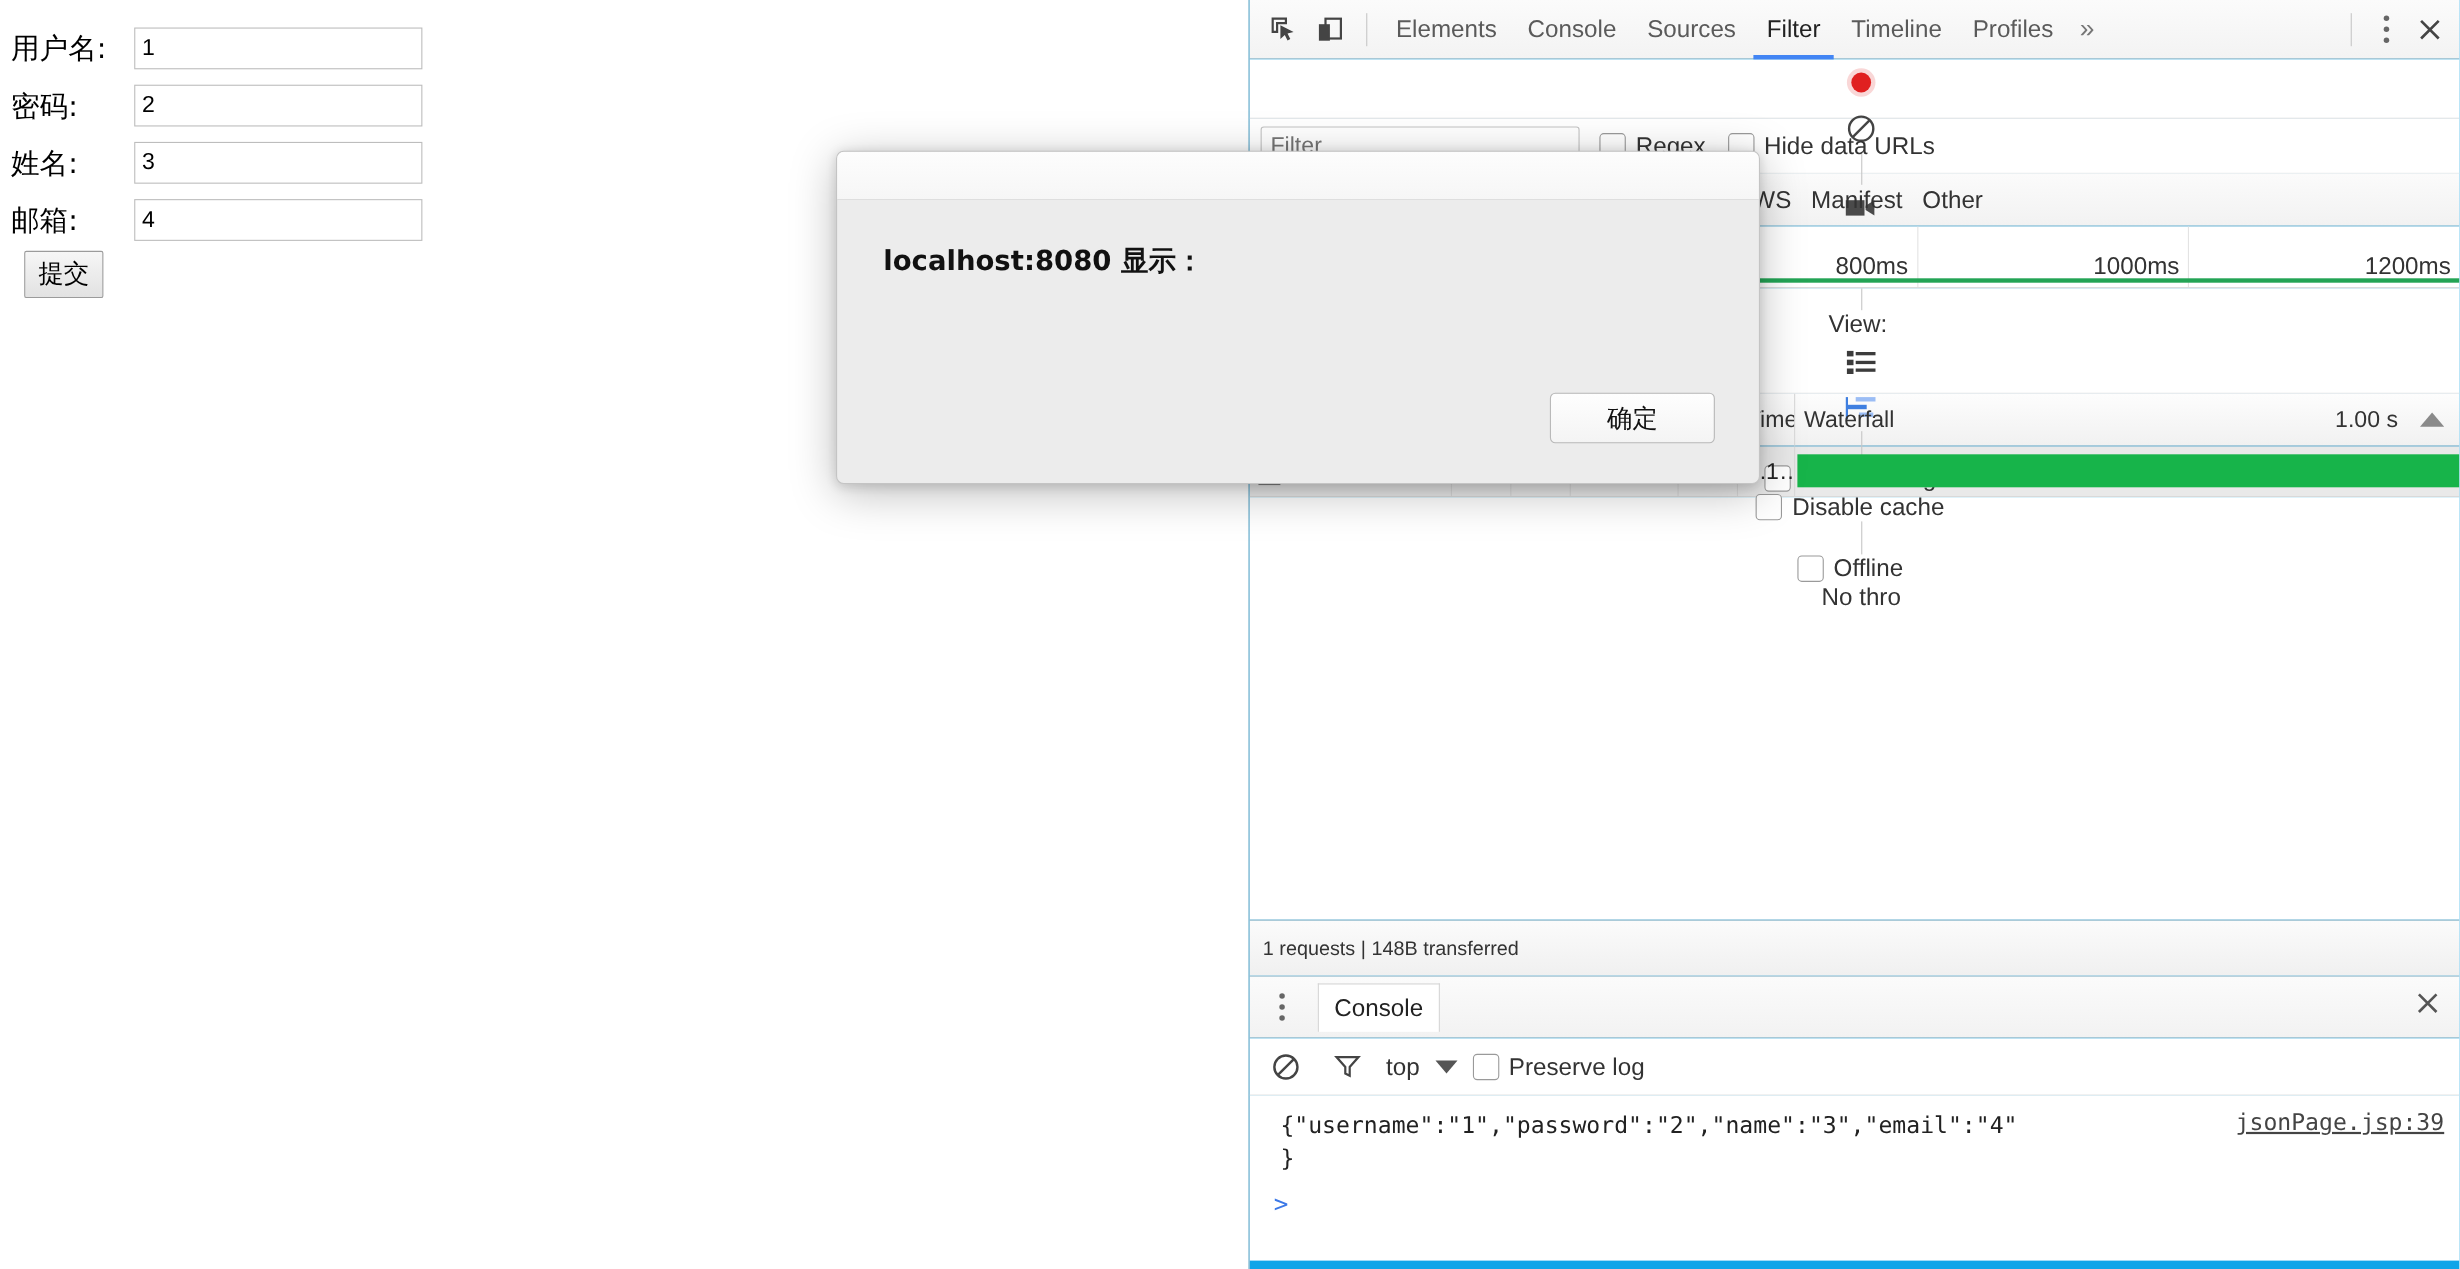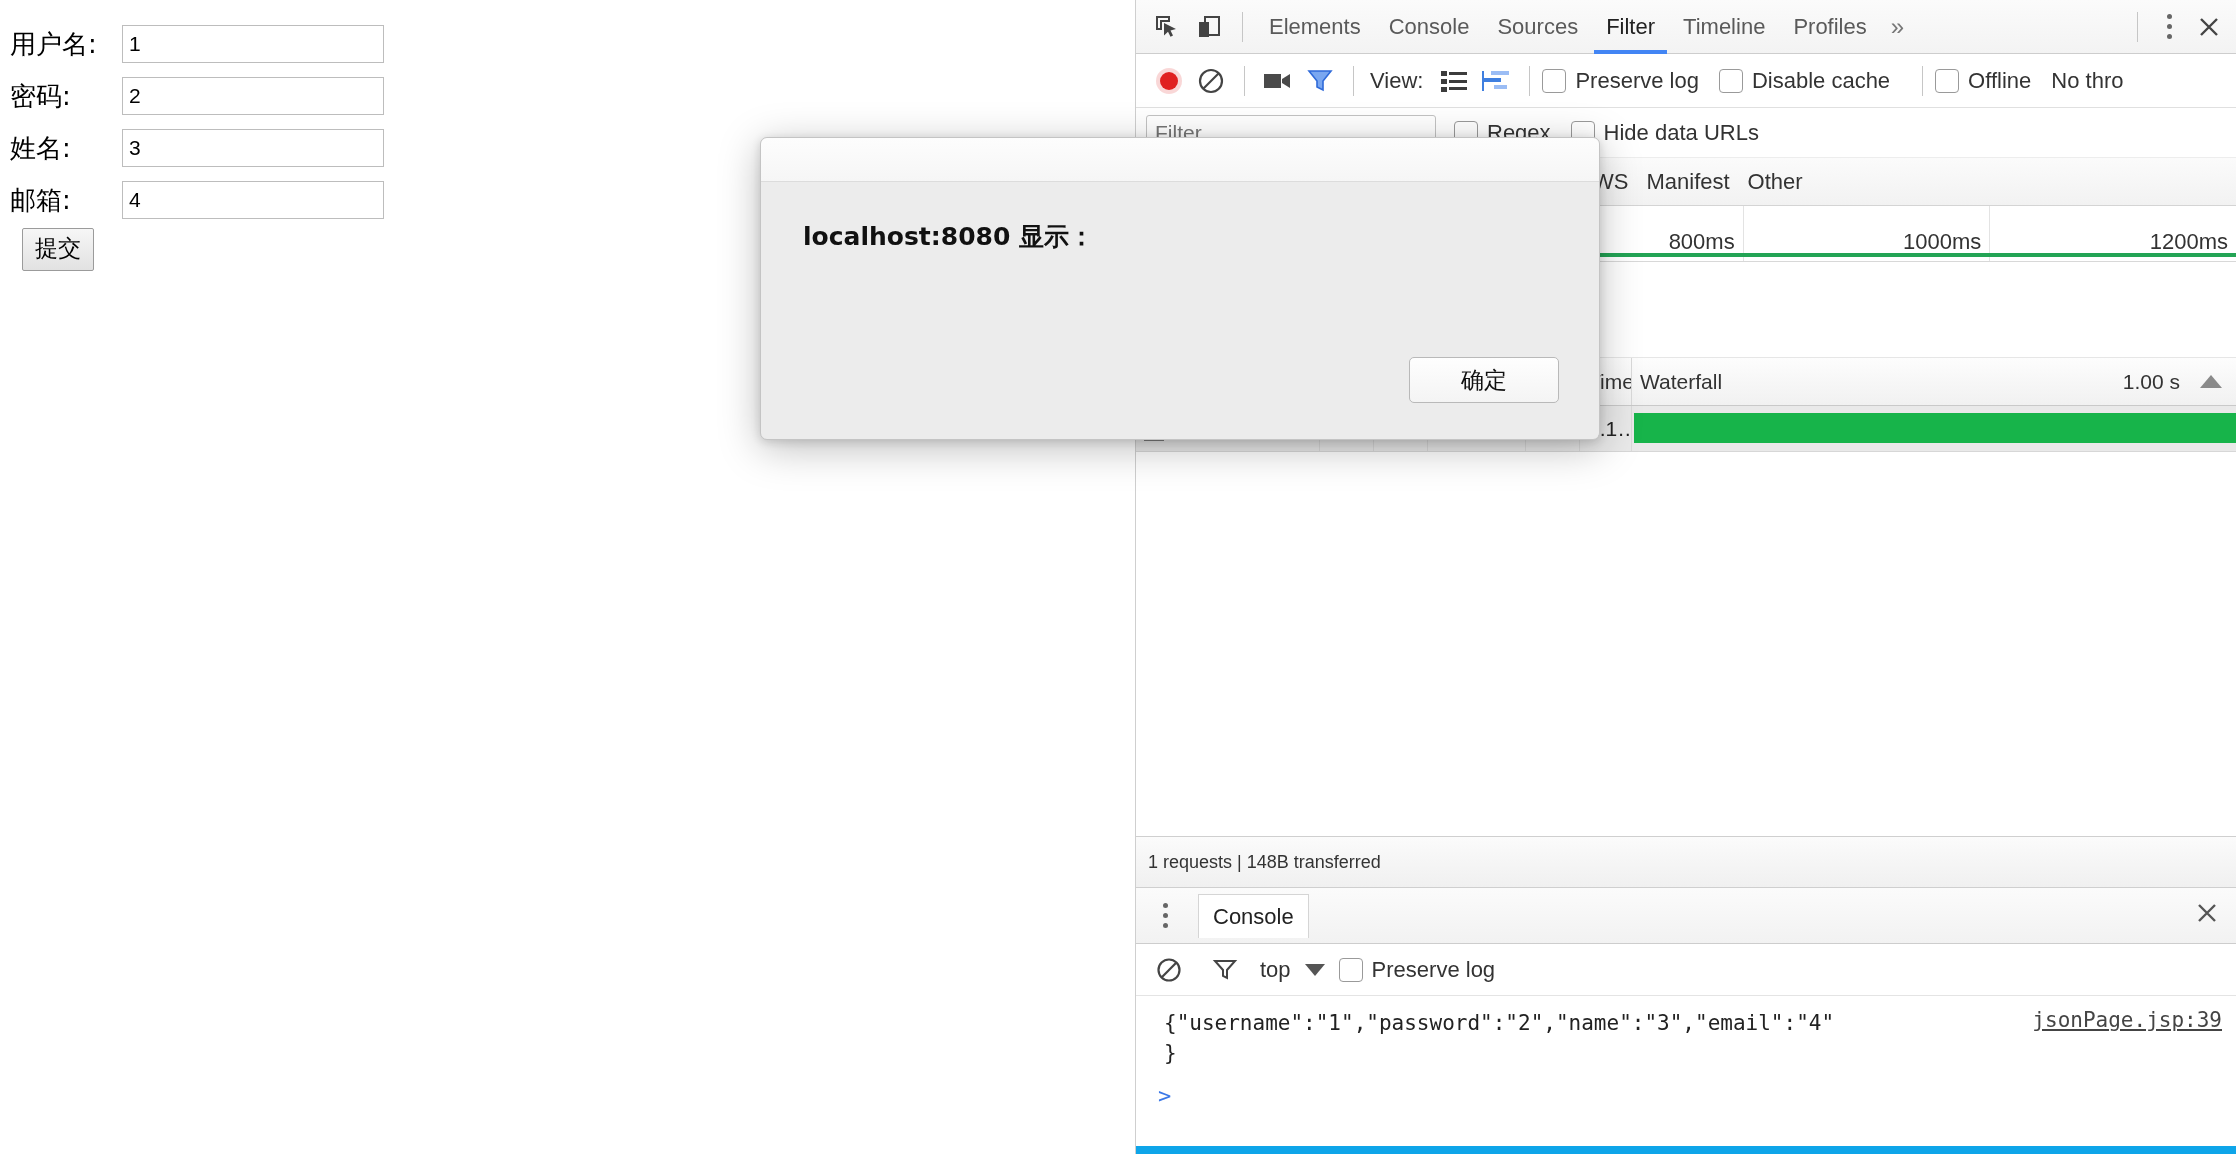--- a/index.html
+++ b/index.html
@@ -81,21 +81,21 @@
     content:""; position:absolute; left:2px; right:2px; bottom:0; height:4px;
     background: var(--accent, #4285f4);
   }
   .chev { padding:0 10px; font-size:24px; color:#777; cursor:default; flex:0 0 auto;}
   .toolbar-right { margin-left:auto; display:flex; align-items:center; padding-right:6px; }
 
   
   .dt-row2 {
     display:flex; align-items:center; height:54px;
     background:#fff; border-bottom:1px solid #e0e0e0;
-    padding-left:12px; white-space:nowrap;
+    padding-left:12px; white-space:nowrap;flex-direction:column;
   }
   .view-label { font-size:22px; color:#333; margin:0 10px 0 4px; }
   .cbox {
     width:24px; height:24px; border:1px solid #9a9a9a; border-radius:4px;
     background:#fff; display:inline-block; flex:0 0 auto;
   }
   .cb-wrap { display:flex; align-items:center; gap:9px; margin-right:20px; cursor:default; flex:0 0 auto;}
   .cb-wrap span.lbl { font-size:22px; color:#333; }
 
   

